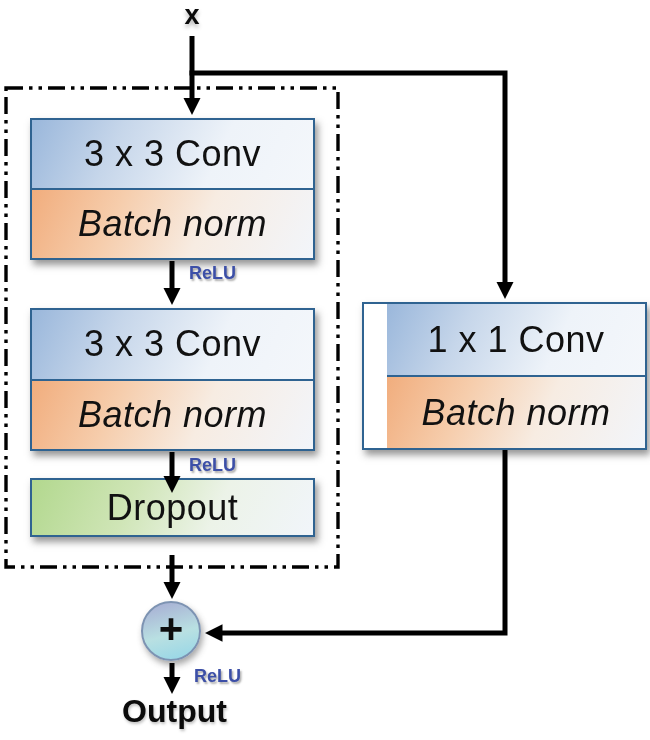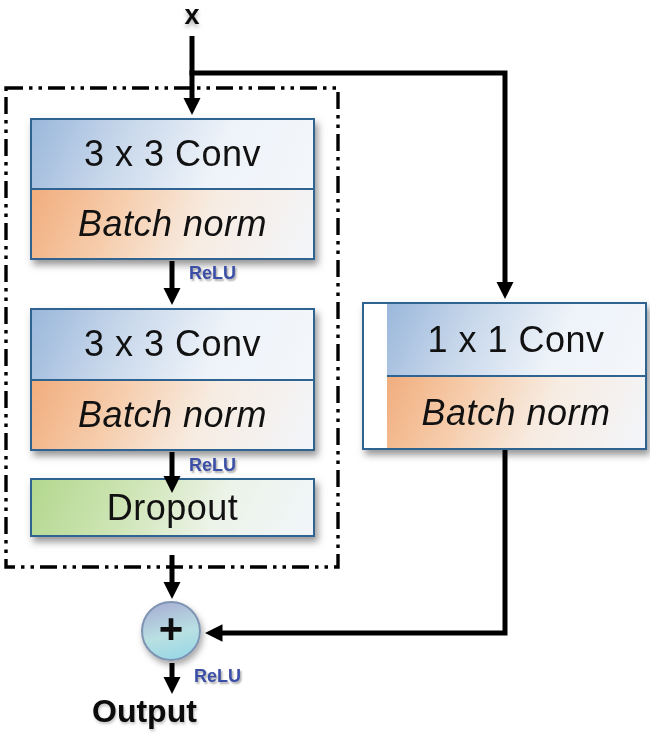--- a/index.html
+++ b/index.html
@@ -42,21 +42,21 @@
     text-shadow:0 3px 4px rgba(0,0,0,0.30);
   }
   .relu-label{
     position:absolute;font-size:18px;font-weight:bold;color:var(--relu-blue);
     z-index:4;text-shadow:1.5px 1.5px 2px rgba(70,70,70,0.45);
   }
   #relu1{left:189px;top:263px;}
   #relu2{left:189px;top:455px;}
   #relu3{left:194px;top:666px;}
   .output-label{
-    position:absolute;left:92px;top:693px;width:165px;
+    position:absolute;left:92px;top:693px;width:165px;text-align:center;
     font-size:32px;font-weight:bold;color:#0b0b0b;z-index:4;
     text-shadow:1px 2px 3px rgba(0,0,0,0.25);
   }
 
   
   .add-node{
     position:absolute;left:141px;top:601px;width:60px;height:60px;border-radius:50%;
     background:linear-gradient(165deg,#a9b3d5 8%,#b9e0e2 55%,#9cd8e6 90%);
     border:2.5px solid #7d93b2;box-sizing:border-box;
     display:flex;align-items:center;justify-content:center;

